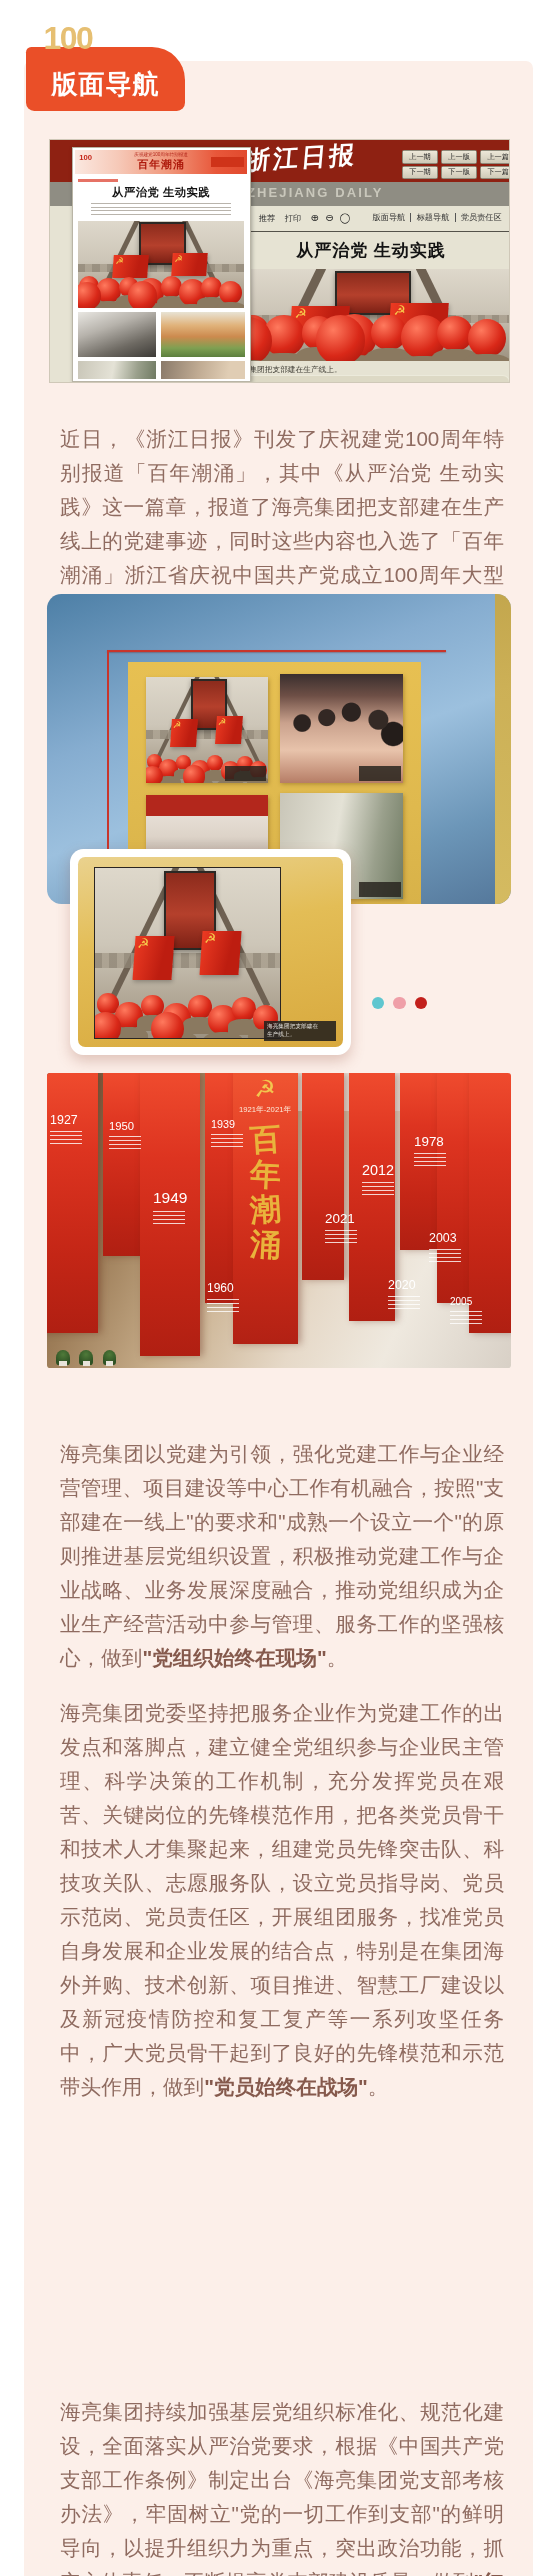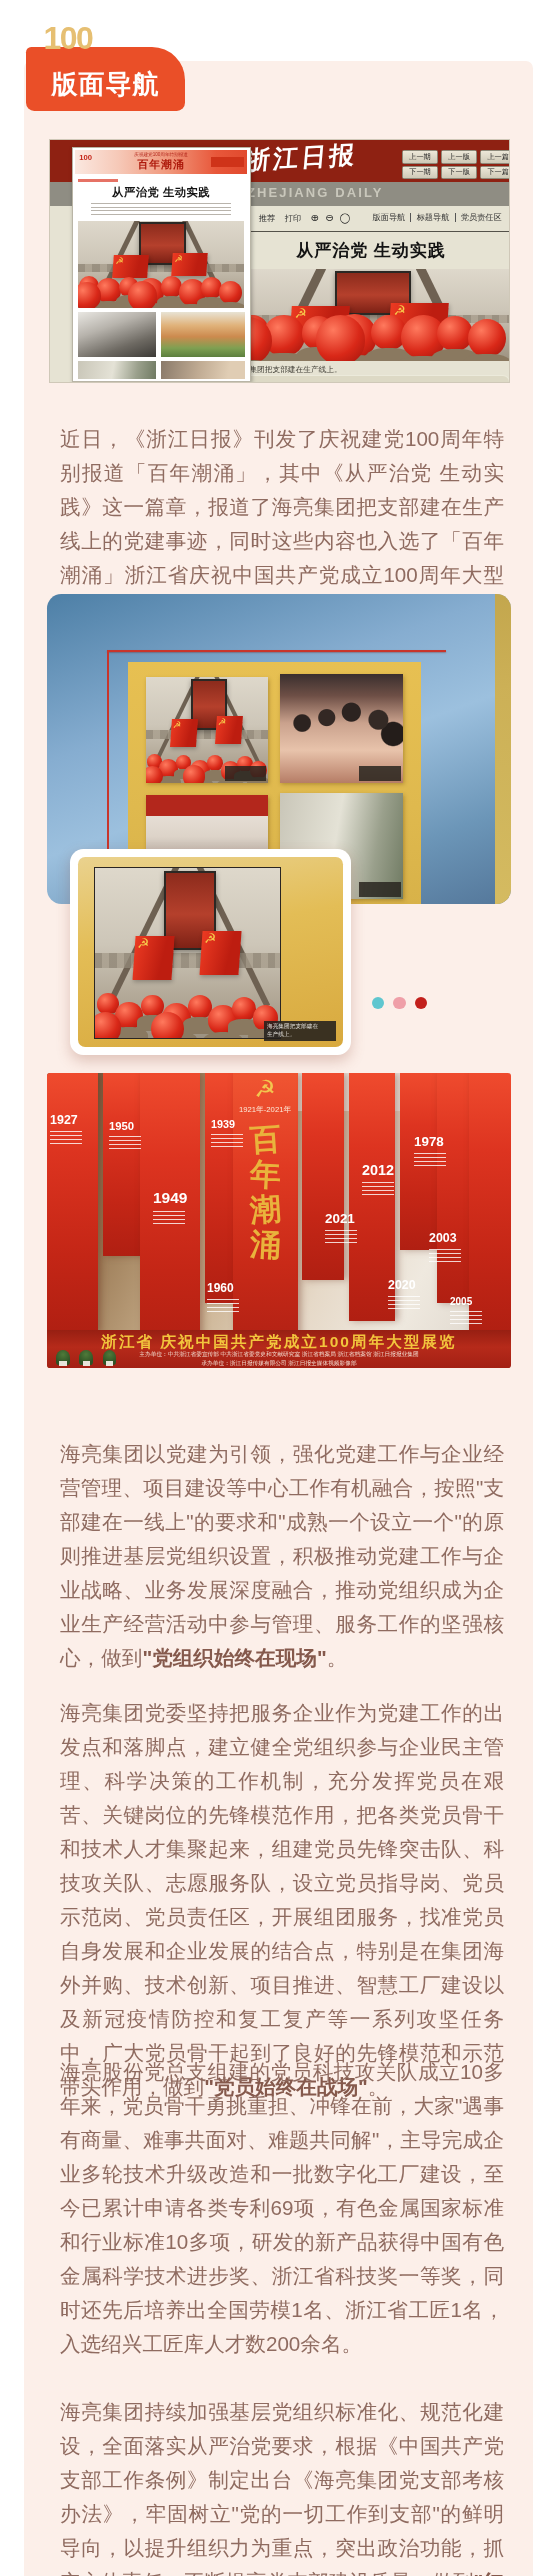--- a/index.html
+++ b/index.html
@@ -121,21 +121,21 @@
   .bn1{left:-2%;width:13%;height:88%;}
   .bn2{left:12%;width:9%;height:62%;}
   .bn3{left:20%;width:13%;height:96%;}
   .bn4{left:34%;width:6%;height:78%;}
   .bn5{left:40%;width:14%;height:92%;background:linear-gradient(180deg,#f05532 0%,#e03a22 35%,#c92a18 70%,#b22114 100%);}
   .bn6{left:55%;width:9%;height:70%;}
   .bn7{left:65%;width:10%;height:84%;}
   .bn8{left:76%;width:9%;height:60%;}
   .bn9{left:84%;width:8%;height:78%;}
   .bn10{left:91%;width:9%;height:88%;}
-  .yr{position:absolute;font-weight:700;color:#fff;z-index:2;}
+  .yr{position:absolute;font-weight:400;color:#fff;z-index:2;}
   .yr::after{content:"";display:block;width:32px;height:16.5px;margin-top:3.6px;background:repeating-linear-gradient(180deg,rgba(255,255,255,.8) 0 1px,transparent 1px 4.1px);}
   .p3-emblem{position:absolute;left:0;right:0;top:2.1px;text-align:center;font-size:24px;color:#f2c64f;z-index:2;}
   .p3-era{position:absolute;left:0;right:0;top:32px;text-align:center;font-size:7.7px;color:#fde9d8;z-index:2;}
   .p3-cal{position:absolute;left:0;right:0;top:49px;text-align:center;z-index:2;}
   .p3-cal div{font-size:31px;line-height:35px;font-weight:700;color:#e9b33c;font-family:"Liberation Serif","DejaVu Serif",serif;}
   .p3-cal div:nth-child(odd){transform:rotate(-4deg);}
   .p3-cal div:nth-child(even){transform:rotate(3deg);}
   .p3-wall{position:absolute;left:0;bottom:0;width:100%;height:13%;background:linear-gradient(180deg,#971f12,#b62a1a 45%,#a32014);z-index:1;}
   .p3-title{position:absolute;left:0;right:0;top:2.1px;text-align:center;font-size:15.5px;font-weight:700;color:#f2c53d;letter-spacing:2.1px;white-space:nowrap;}
   .p3-host{position:absolute;left:0;right:0;top:21.6px;text-align:center;font-size:5.7px;color:#f3ded2;}
@@ -354,29 +354,23 @@
     <div class="yr" style="left:106px;top:116px;font-size:15.5px">1949</div>
     <div class="yr" style="left:164px;top:45px;font-size:10.8px">1939</div>
     <div class="yr" style="left:160px;top:208px;font-size:12px">1960</div>
     <div class="yr" style="left:278px;top:138px;font-size:13.4px">2021</div>
     <div class="yr" style="left:315px;top:89px;font-size:14.4px">2012</div>
     <div class="yr" style="left:367px;top:61px;font-size:13.4px">1978</div>
     <div class="yr" style="left:341px;top:205px;font-size:12.4px">2020</div>
     <div class="yr" style="left:382px;top:158px;font-size:12.4px">2003</div>
     <div class="yr" style="left:403px;top:223px;font-size:10px">2005</div>
 
-    <div class="p3-wall">
-      <div class="p3-title">浙江省 庆祝中国共产党成立100周年大型展览</div>
-      <div class="p3-host">主办单位：中共浙江省委宣传部 中共浙江省委党史和文献研究室 浙江省档案局 浙江省档案馆 浙江日报报业集团</div>
-      <div class="p3-org">承办单位：浙江日报传媒有限公司 浙江日报全媒体视频影像部</div>
-    </div>
     <div class="p3-plant" style="left:2%"></div>
     <div class="p3-plant" style="left:7%"></div>
     <div class="p3-plant" style="left:12%"></div>
   </div>
 
   <p class="para p3"><span>海亮集团党委坚持把服务企业作为党建工作的出发点和落脚点，建立健全党组织参与企业民主管理、科学决策的工作机制，充分发挥党员在艰苦、关键岗位的先锋模范作用，把各类党员骨干和技术人才集聚起来，组建党员先锋突击队、科技攻关队、志愿服务队，设立党员指导岗、党员示范岗、党员责任区，开展组团服务，找准党员自身发展和企业发展的结合点，特别是在集团海外并购、技术创新、项目推进、智慧工厂建设以及新冠疫情防控和复工复产等一系列攻坚任务中，广大党员骨干起到了良好的先锋模范和示范带头作用，做到</span><b>"党员始终在战场"</b><span>。</span></p>
   <p class="para p2"><span>海亮集团以党建为引领，强化党建工作与企业经营管理、项目建设等中心工作有机融合，按照"支部建在一线上"的要求和"成熟一个设立一个"的原则推进基层党组织设置，积极推动党建工作与企业战略、业务发展深度融合，推动党组织成为企业生产经营活动中参与管理、服务工作的坚强核心，做到</span><b>"党组织始终在现场"</b><span>。</span></p>
-  <p class="para p4"><span>海亮股份党总支组建的党员科技攻关队成立10多年来，党员骨干勇挑重担、冲锋在前，大家"遇事有商量、难事共面对、难题共同解"，主导完成企业多轮技术升级改造和一批数字化工厂建设，至今已累计申请各类专利69项，有色金属国家标准和行业标准10多项，研发的新产品获得中国有色金属科学技术进步奖、浙江省科技奖一等奖，同时还先后培养出全国劳模1名、浙江省工匠1名，入选绍兴工匠库人才数200余名。</span><b></b><span></span></p>
   <p class="para p5"><span>海亮集团持续加强基层党组织标准化、规范化建设，全面落实从严治党要求，根据《中国共产党支部工作条例》制定出台《海亮集团党支部考核办法》，牢固树立"党的一切工作到支部"的鲜明导向，以提升组织力为重点，突出政治功能，抓实主体责任，不断提高党支部建设质量，做到</span><b>"红旗始终在飘扬"</b></p>
 
 </div>
 
 
 </body></html>

